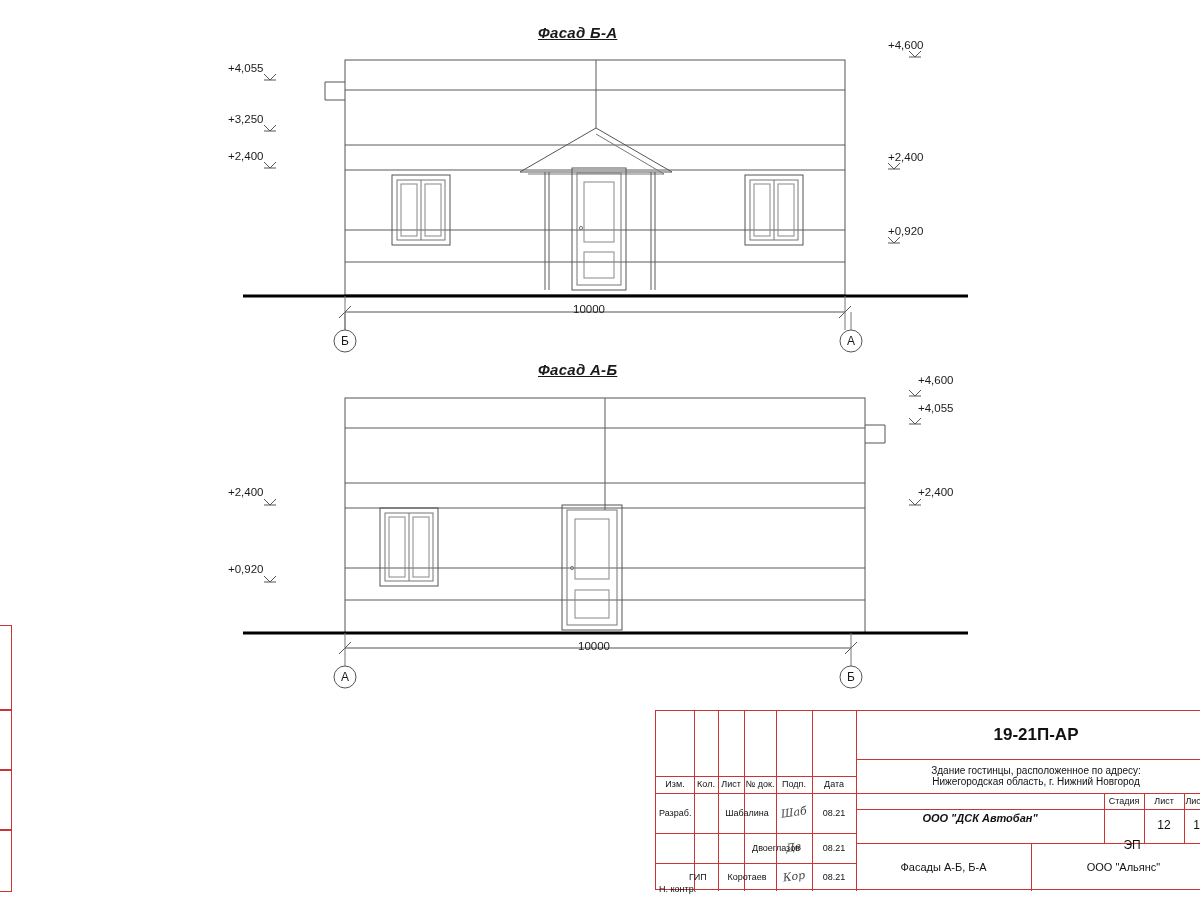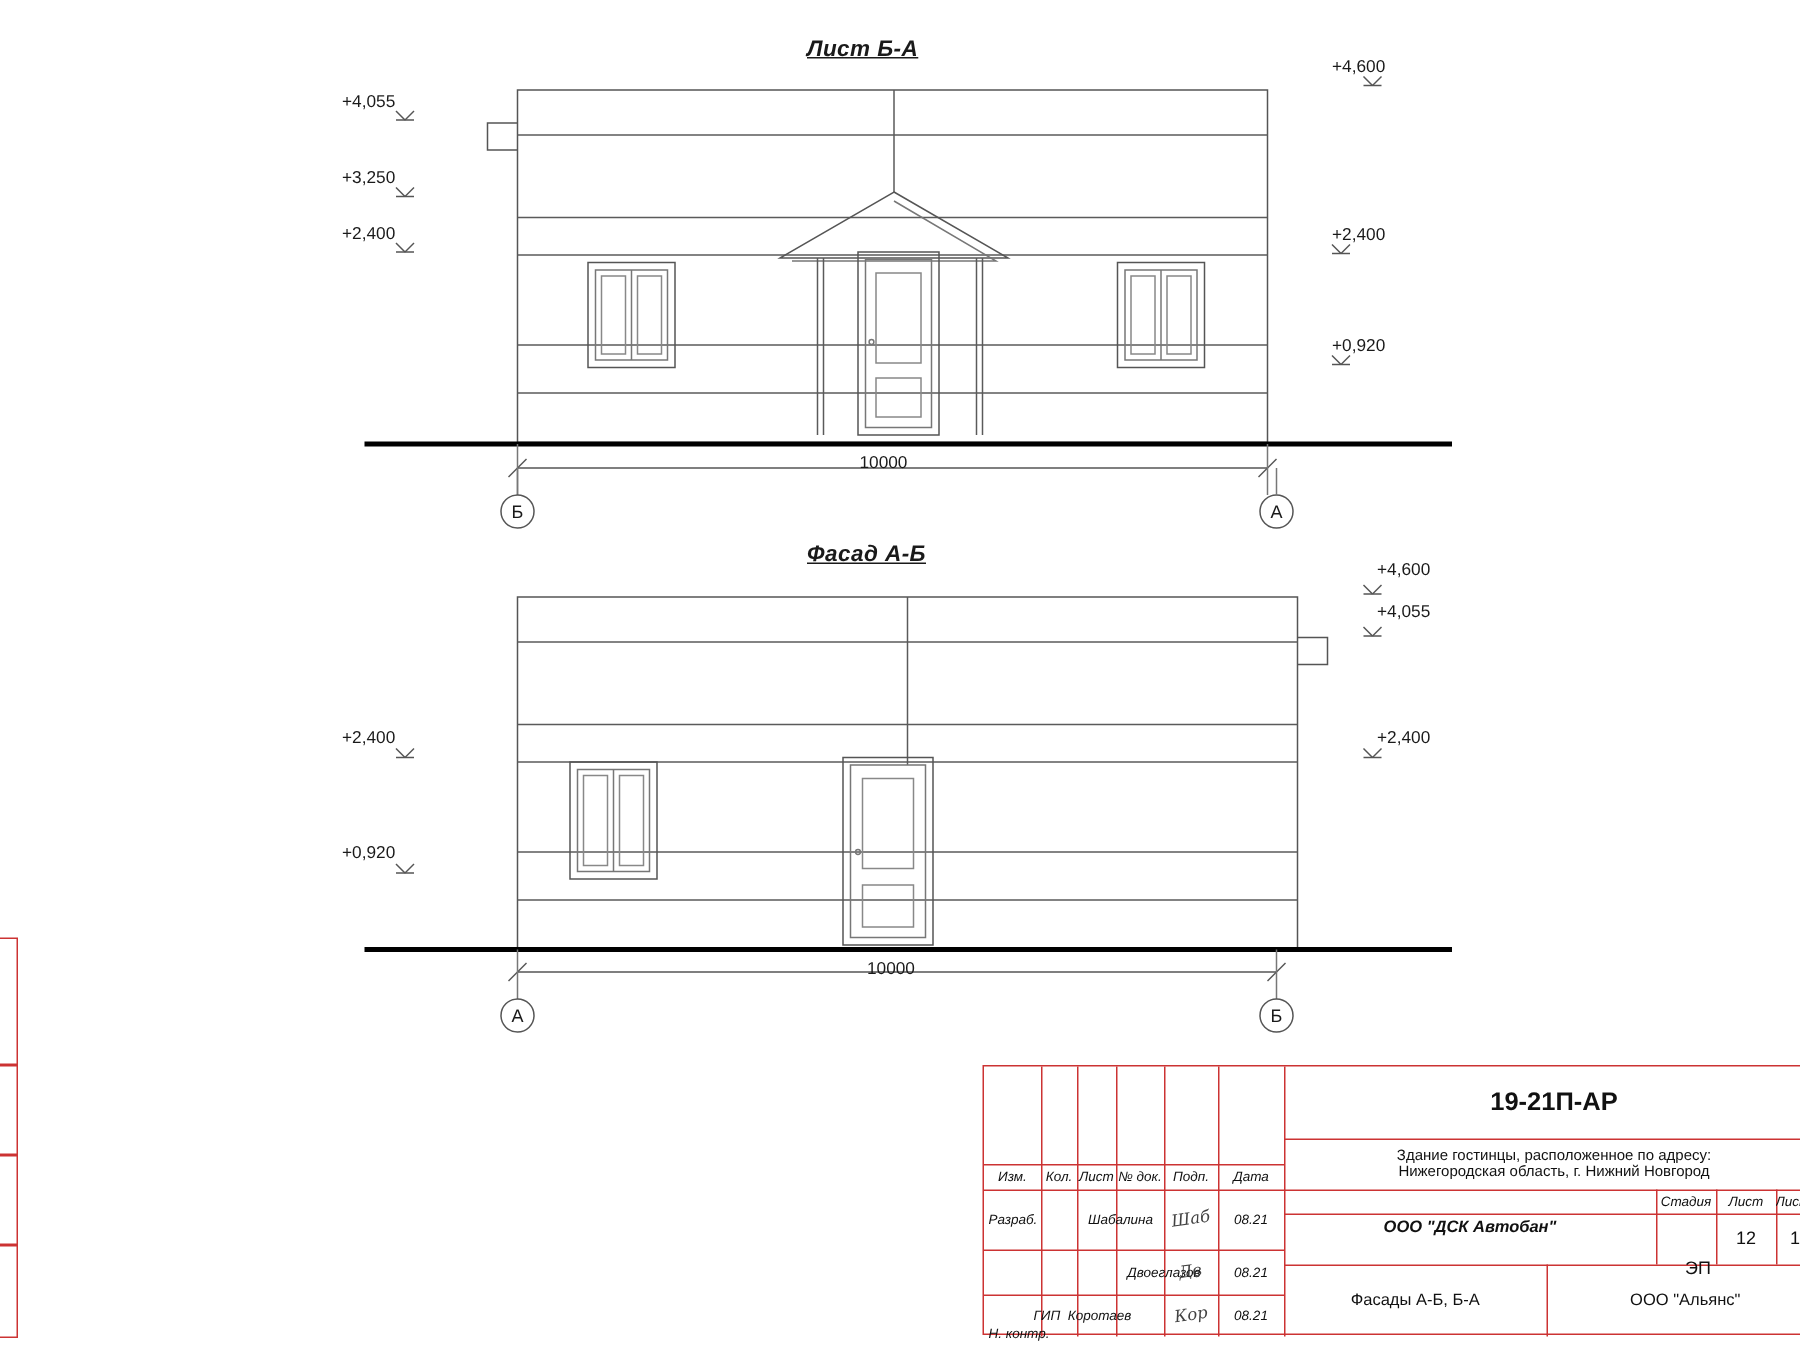--- a/index.html
+++ b/index.html
@@ -68,21 +68,21 @@
   .cell {
     position: absolute;
     display: flex;
     align-items: center;
     justify-content: center;
     text-align: center;
     box-sizing: border-box;
     line-height: 1.12;
     overflow: hidden;
   }
-  .cell.small { font-size: 9px; font-style: italic; }
+  .cell.small { font-size: 9px; }
   .cell.left { justify-content: flex-start; padding-left: 3px; }
   .title-code {
     font-size: 17px;
     font-weight: bold;
   }
   .obj-text { font-size: 10px; }
   .org-text { font-size: 11px; font-style: italic; font-weight: bold; }
   .facade-text { font-size: 11px; }
   .alliance-text { font-size: 11px; }
   .stage-val { font-size: 12px; }
@@ -226,21 +226,21 @@
       <line x1="915" y1="396" x2="921" y2="390" stroke="#555"></line>
       <line x1="909" y1="424" x2="921" y2="424" stroke="#555"></line>
       <line x1="915" y1="424" x2="909" y2="418" stroke="#555"></line>
       <line x1="915" y1="424" x2="921" y2="418" stroke="#555"></line>
       <line x1="909" y1="505" x2="921" y2="505" stroke="#555"></line>
       <line x1="915" y1="505" x2="909" y2="499" stroke="#555"></line>
       <line x1="915" y1="505" x2="921" y2="499" stroke="#555"></line>
     </g>
   </svg>
 
-  <div class="elev-title" style="left:538px; top:24px;">Лист Б-А</div>
+  <div class="elev-title" style="left:538px; top:24px;">Фасад Б-А</div>
 
   <div class="dim-text" style="left:228px; top:62px;">+4,055</div>
   <div class="dim-text" style="left:228px; top:113px;">+3,250</div>
   <div class="dim-text" style="left:228px; top:150px;">+2,400</div>
 
   <div class="dim-text" style="left:888px; top:39px;">+4,600</div>
   <div class="dim-text" style="left:888px; top:151px;">+2,400</div>
   <div class="dim-text" style="left:888px; top:225px;">+0,920</div>
 
   <div class="dim-text" style="left:573px; top:303px;">10000</div>
@@ -306,21 +306,21 @@
     <div class="cell small" style="left:156px; top:82px; width:44px; height:40px;">08.21</div>
 
     <div class="cell small left" style="left:0; top:122px; width:62px; height:30px;margin-top:41px;">Н. контр.</div>
     <div class="cell small" style="left:62px; top:122px; width:58px; height:30px;margin-left:29px;">Двоеглазов</div>
     <div class="cell" style="left:120px; top:122px; width:36px; height:30px;">
         <span class="sig">Дв</span>
       </div>
     <div class="cell small" style="left:156px; top:122px; width:44px; height:30px;">08.21</div>
 
     <div class="cell small left" style="left:0; top:152px; width:62px; height:28px;margin-left:30px;">ГИП</div>
-    <div class="cell small" style="left:48px; top:152px; width:58px; height:28px;">Коротаев</div>
+    <div class="cell small" style="left:62px; top:152px; width:58px; height:28px;">Коротаев</div>
     <div class="cell" style="left:120px; top:152px; width:36px; height:28px;">
         <span class="sig">Кор</span>
       </div>
     <div class="cell small" style="left:156px; top:152px; width:44px; height:28px;">08.21</div>
 
     <div class="cell title-code" style="left:200px; top:0; width:360px; height:48px;">19-21П-АР</div>
 
     <div class="cell" style="left:200px; top:48px; width:360px; height:34px; flex-direction:column;">
       <span class="obj-text">Здание гостинцы, расположенное по адресу:</span>
       <span class="obj-text">Нижегородская область, г. Нижний Новгород</span>

